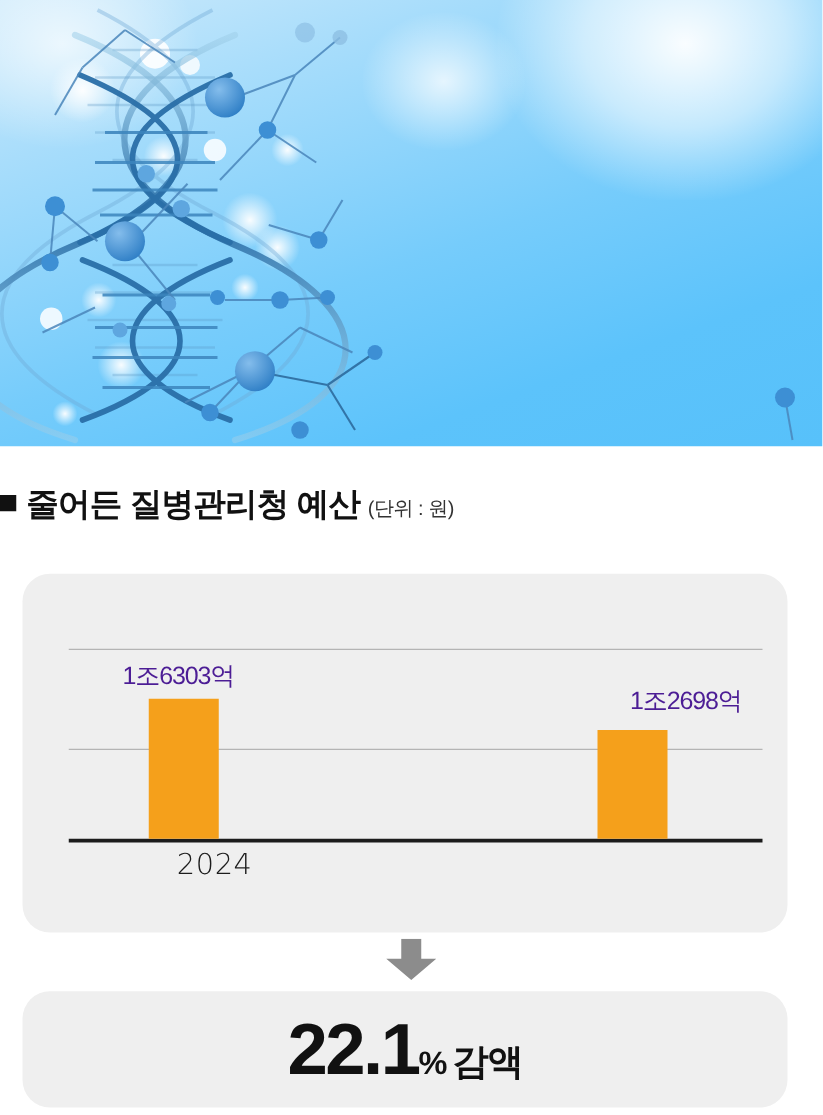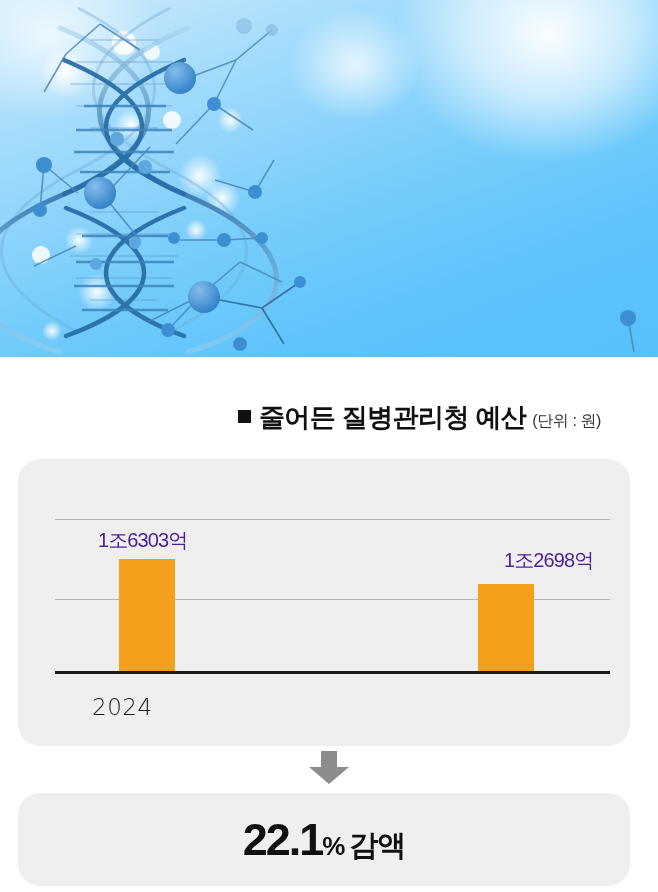--- a/index.html
+++ b/index.html
@@ -42,23 +42,23 @@
     left: 290px; top: 10px;
     width: 130px; height: 110px;
     background: radial-gradient(ellipse at center, rgba(255,255,255,0.75) 0%, rgba(255,255,255,0) 72%);
     pointer-events: none;
   }
   #hero svg { position: absolute; left: 0; top: 0; }
 
   
   #title-row {
     position: absolute;
-    left: 0; top: 400px;
+    left: 0; top: 386px;
     width: 601px;
-    text-align: right;
+    text-align: left;
     white-space: nowrap;
   }
   #title-bullet {
     display: inline-block;
     width: 13px; height: 13px;
     background: #111111;
     vertical-align: 3px;
     margin-right: 8px;
   }
   #title-main {
@@ -127,29 +127,29 @@
     font-size: 20px;
     font-weight: normal;
     color: #4c1d95;
     letter-spacing: -0.9px;
     white-space: nowrap;
   }
   #value-2024 { left: 80px; top: 68px; }
   #value-2025 { left: 438px; top: 88px; margin-left: 48px; }
   .bar-cat {
     position: absolute;
-    top: 235px;
+    top: 220px;
     font-size: 23px;
     color: #1c1c1c;
     letter-spacing: 0.5px;
     font-family: "DejaVu Sans", sans-serif;
     font-weight: 300;
     white-space: nowrap;
     width: 110px;
-    text-align: left;
+    text-align: right;
   }
   #cat-2024 { left: 74px; }
   #cat-2025 { left: 433px; }
 
   
   #down-arrow {
     position: absolute;
     left: 307px; top: 751px;
     width: 44px; height: 34px;
   }
@@ -163,21 +163,21 @@
     border-radius: 22px;
     display: flex;
     align-items: center;
     justify-content: center;
   }
   #summary-line {
     white-space: nowrap;
     color: #111111;
   }
   #summary-number {
-    font-size: 45px;
+    font-size: 58px;
     font-weight: bold;
     letter-spacing: -2px;
   }
   #summary-percent {
     font-size: 26px;
     font-weight: bold;
     letter-spacing: -1px;
   }
   #summary-word {
     font-size: 29px;

